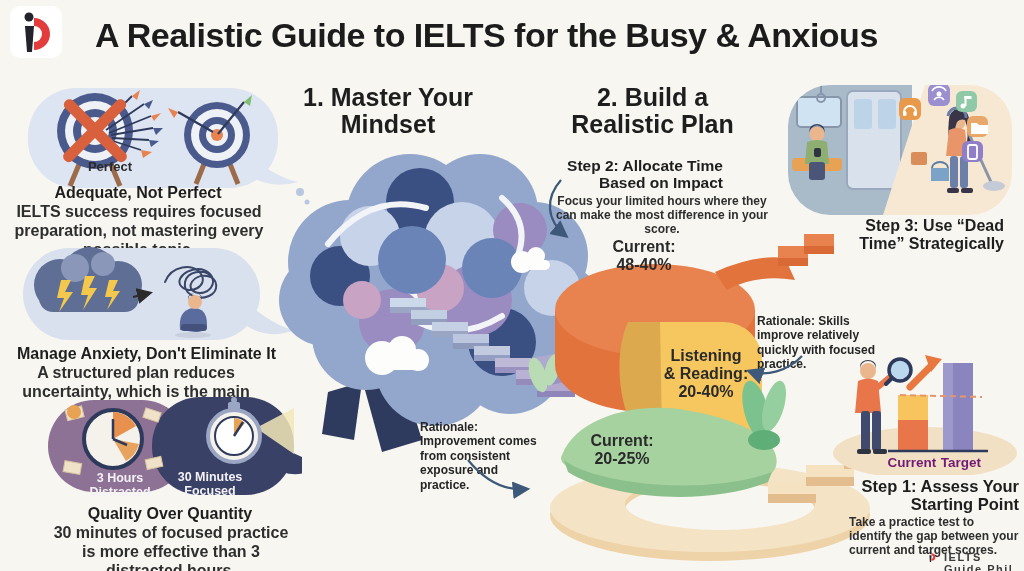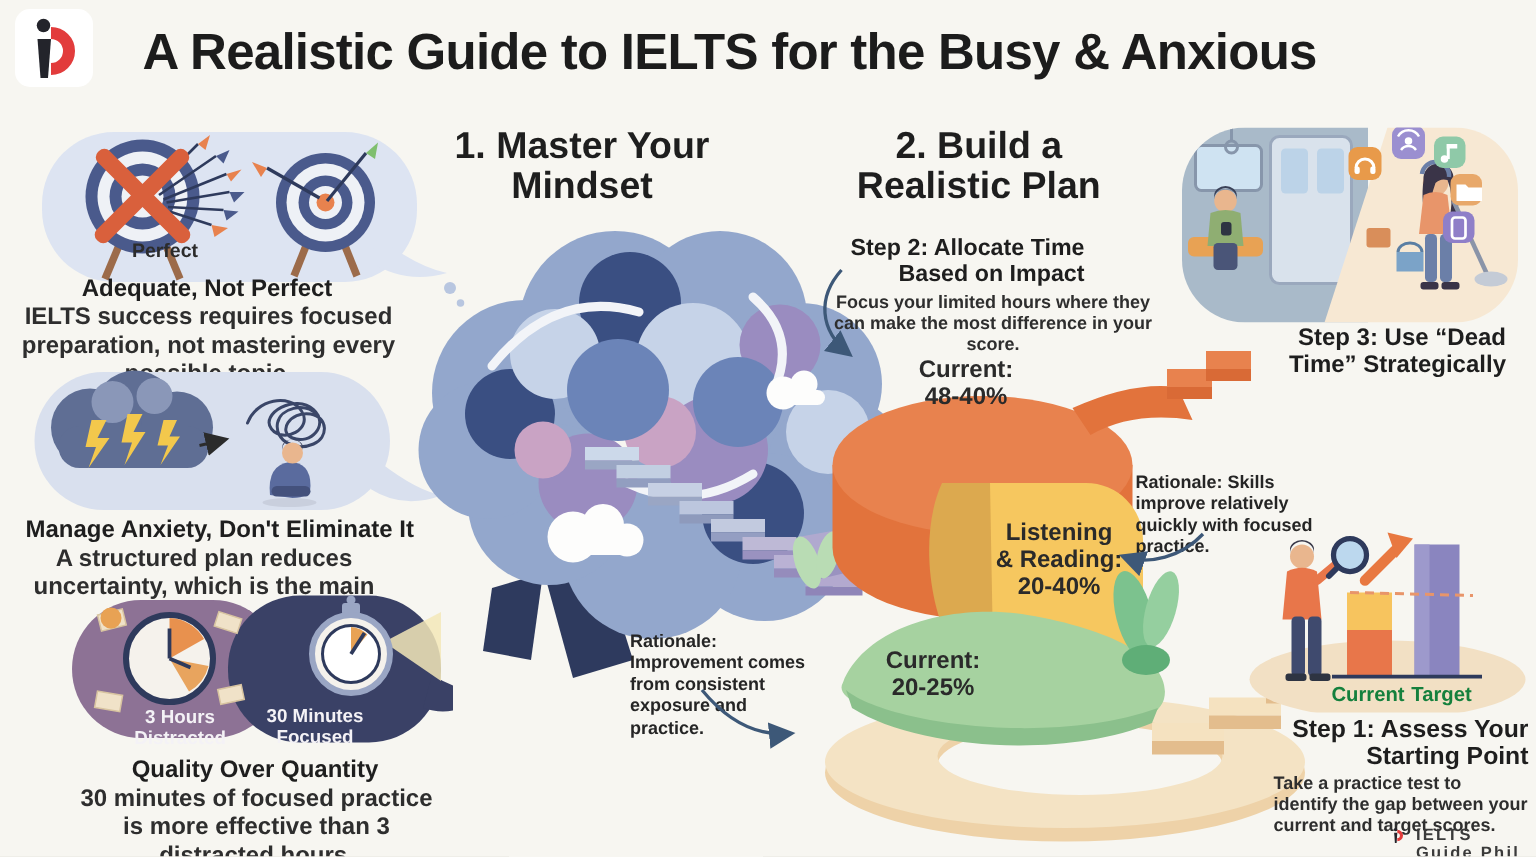--- a/index.html
+++ b/index.html
@@ -10,21 +10,21 @@
   .title{font-size:34px;font-weight:800;letter-spacing:-.5px;color:#1c1c1c;line-height:1.1;}
   .h2{font-size:25px;font-weight:800;line-height:1.08;color:#1e1e1e;}
   .cardtitle{font-size:16px;font-weight:700;white-space:nowrap;color:#1e1e1e;}
   .cardbody{font-size:16px;font-weight:600;line-height:1.18;color:#2e2e2e;}
   .steptitle{font-size:15.5px;font-weight:800;line-height:1.12;color:#1e1e1e;text-align:right;}
   .stepbody{font-size:12px;font-weight:700;line-height:1.18;color:#2e2e2e;}
   .seg{font-size:16px;font-weight:800;line-height:1.12;color:#2a2a2a;}
   .note{font-size:12px;font-weight:600;line-height:1.2;color:#252525;}
   .note b{font-weight:800;}
   .wlabel{font-size:12.5px;font-weight:700;color:#f4f2f6;line-height:1.1;}
-  .axlabel{font-size:13.5px;font-weight:700;color:#15803d;}
+  .axlabel{font-size:13.5px;font-weight:700;color:#701a75;}
   .wm{font-size:11px;font-weight:700;letter-spacing:1.5px;color:#3a3a3a;}
   svg{display:block;}
 </style>
 </head>
 <body>
 
 <div class="canvas">
 
   <svg class="abs" style="left:10px;top:6px" width="52" height="52" viewBox="0 0 52 52">
     <rect x="0" y="0" width="52" height="52" rx="10" fill="#ffffff"></rect>

